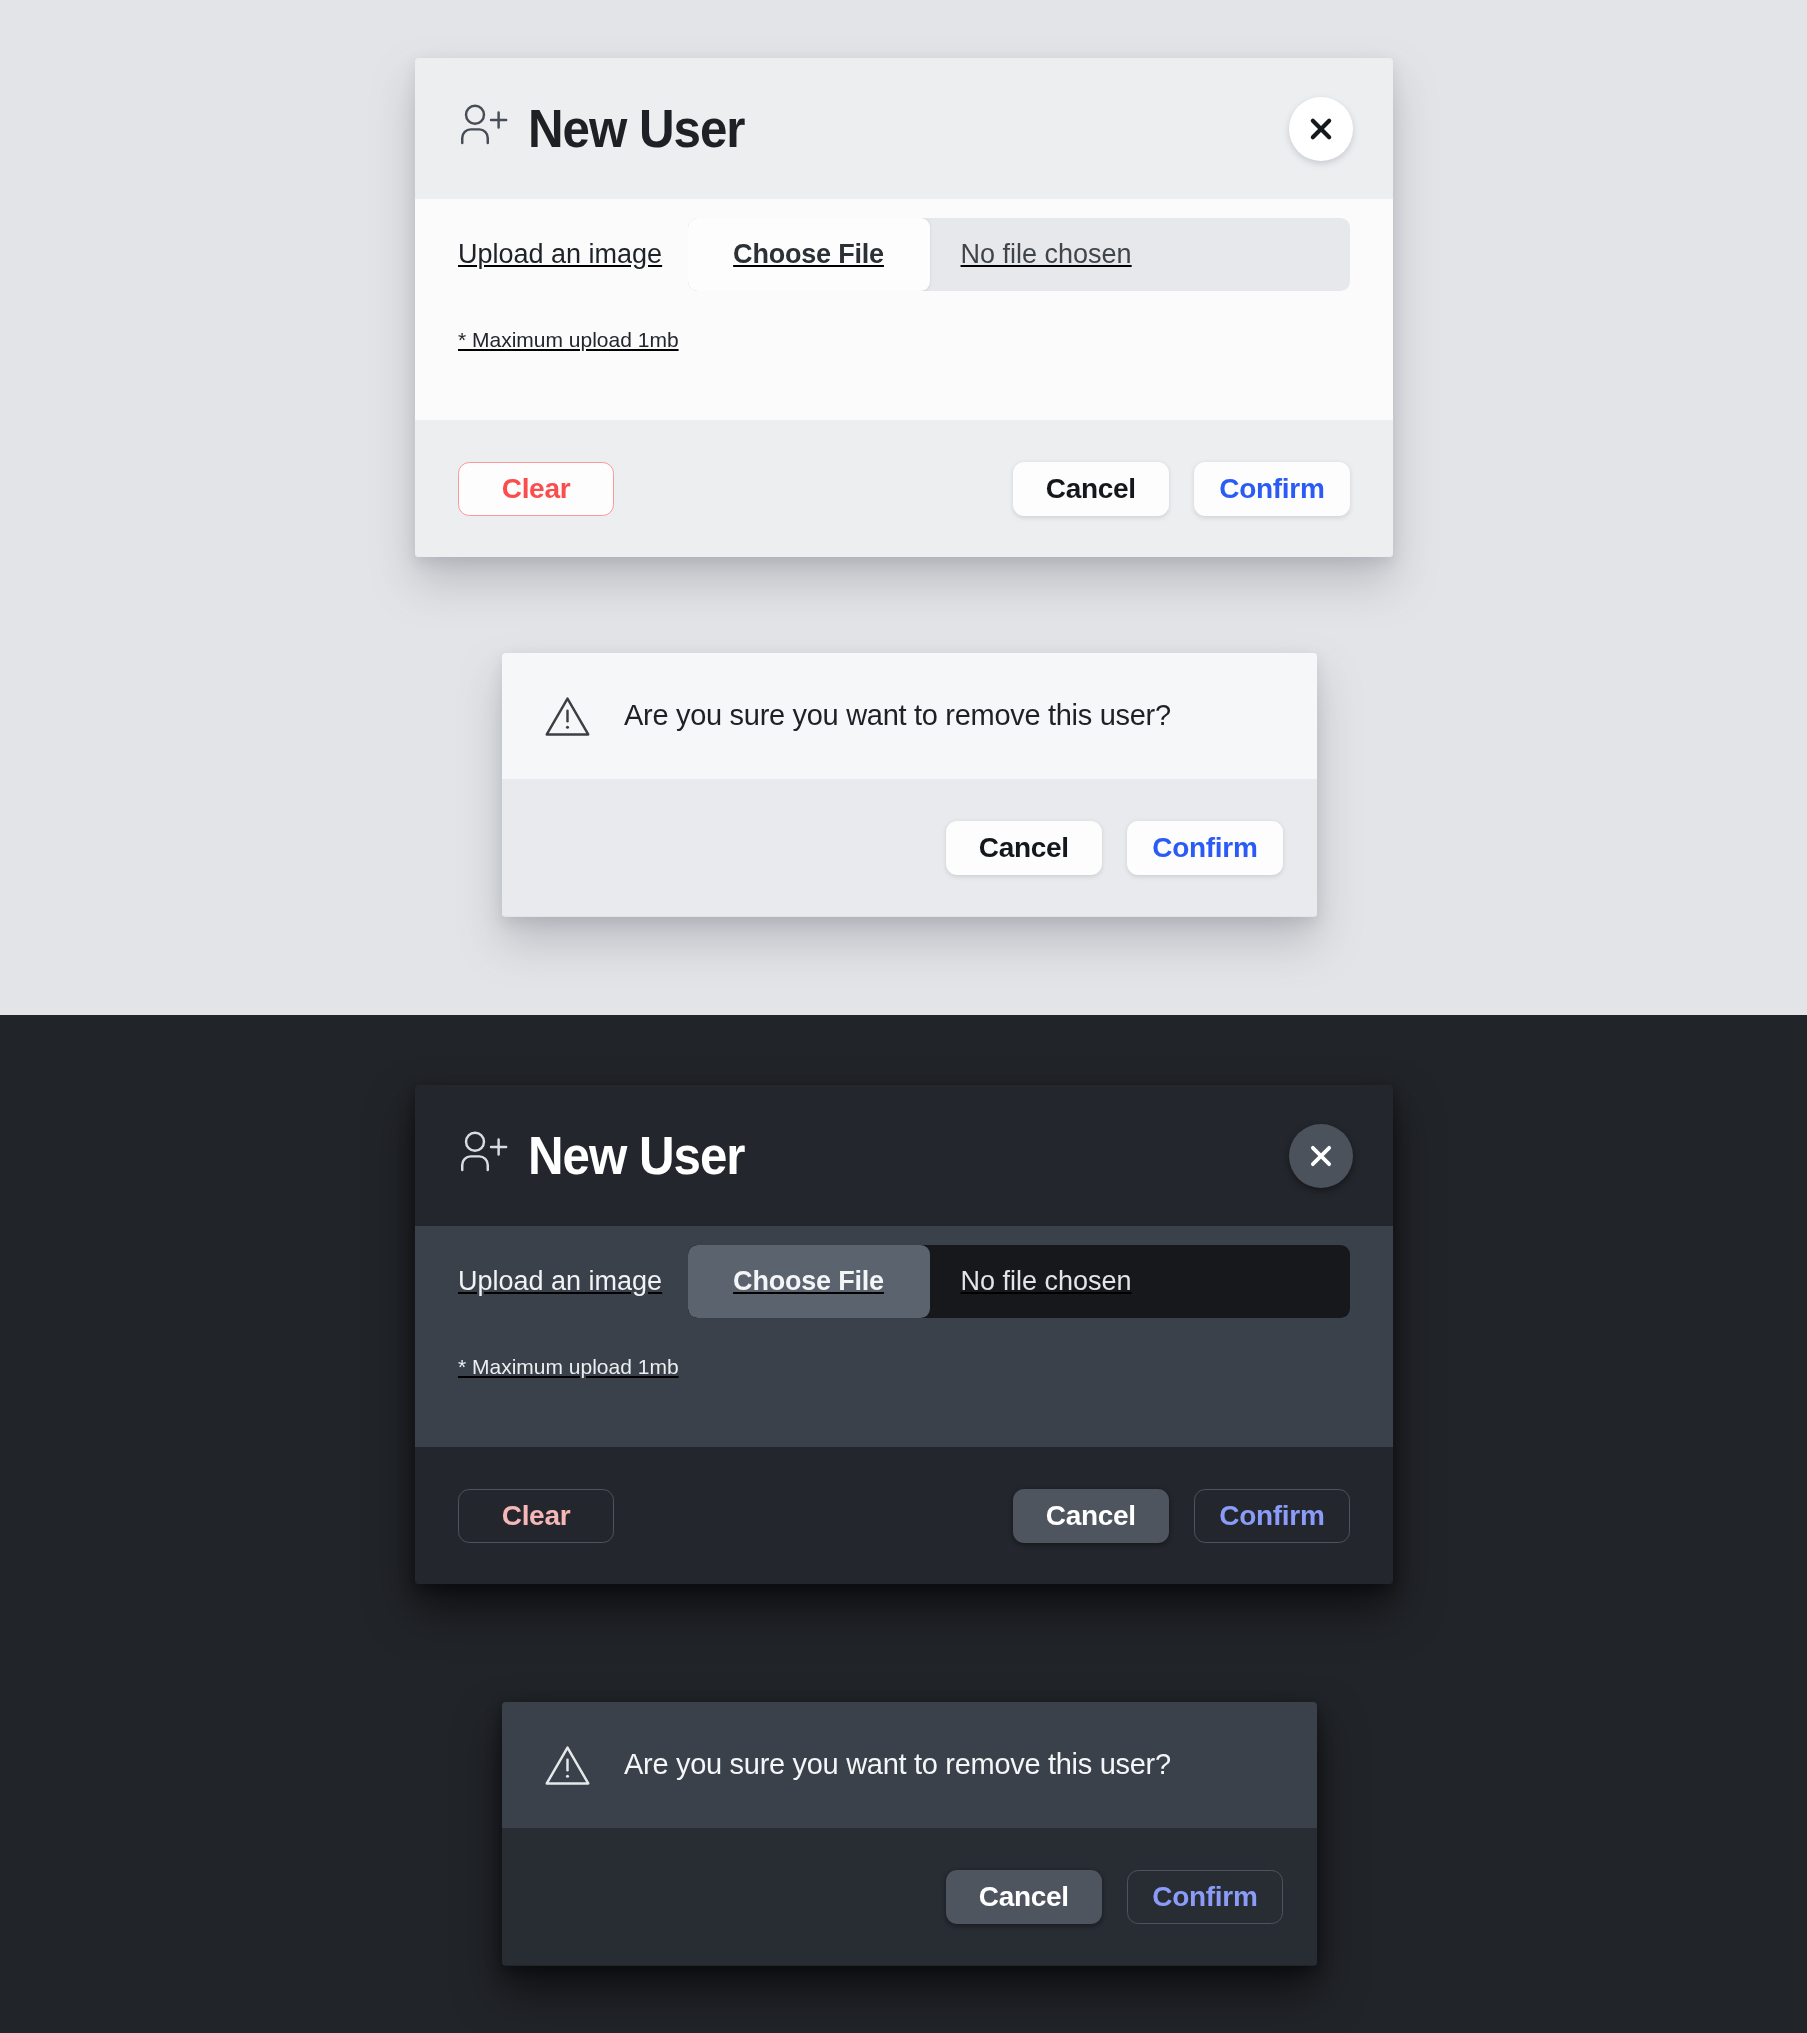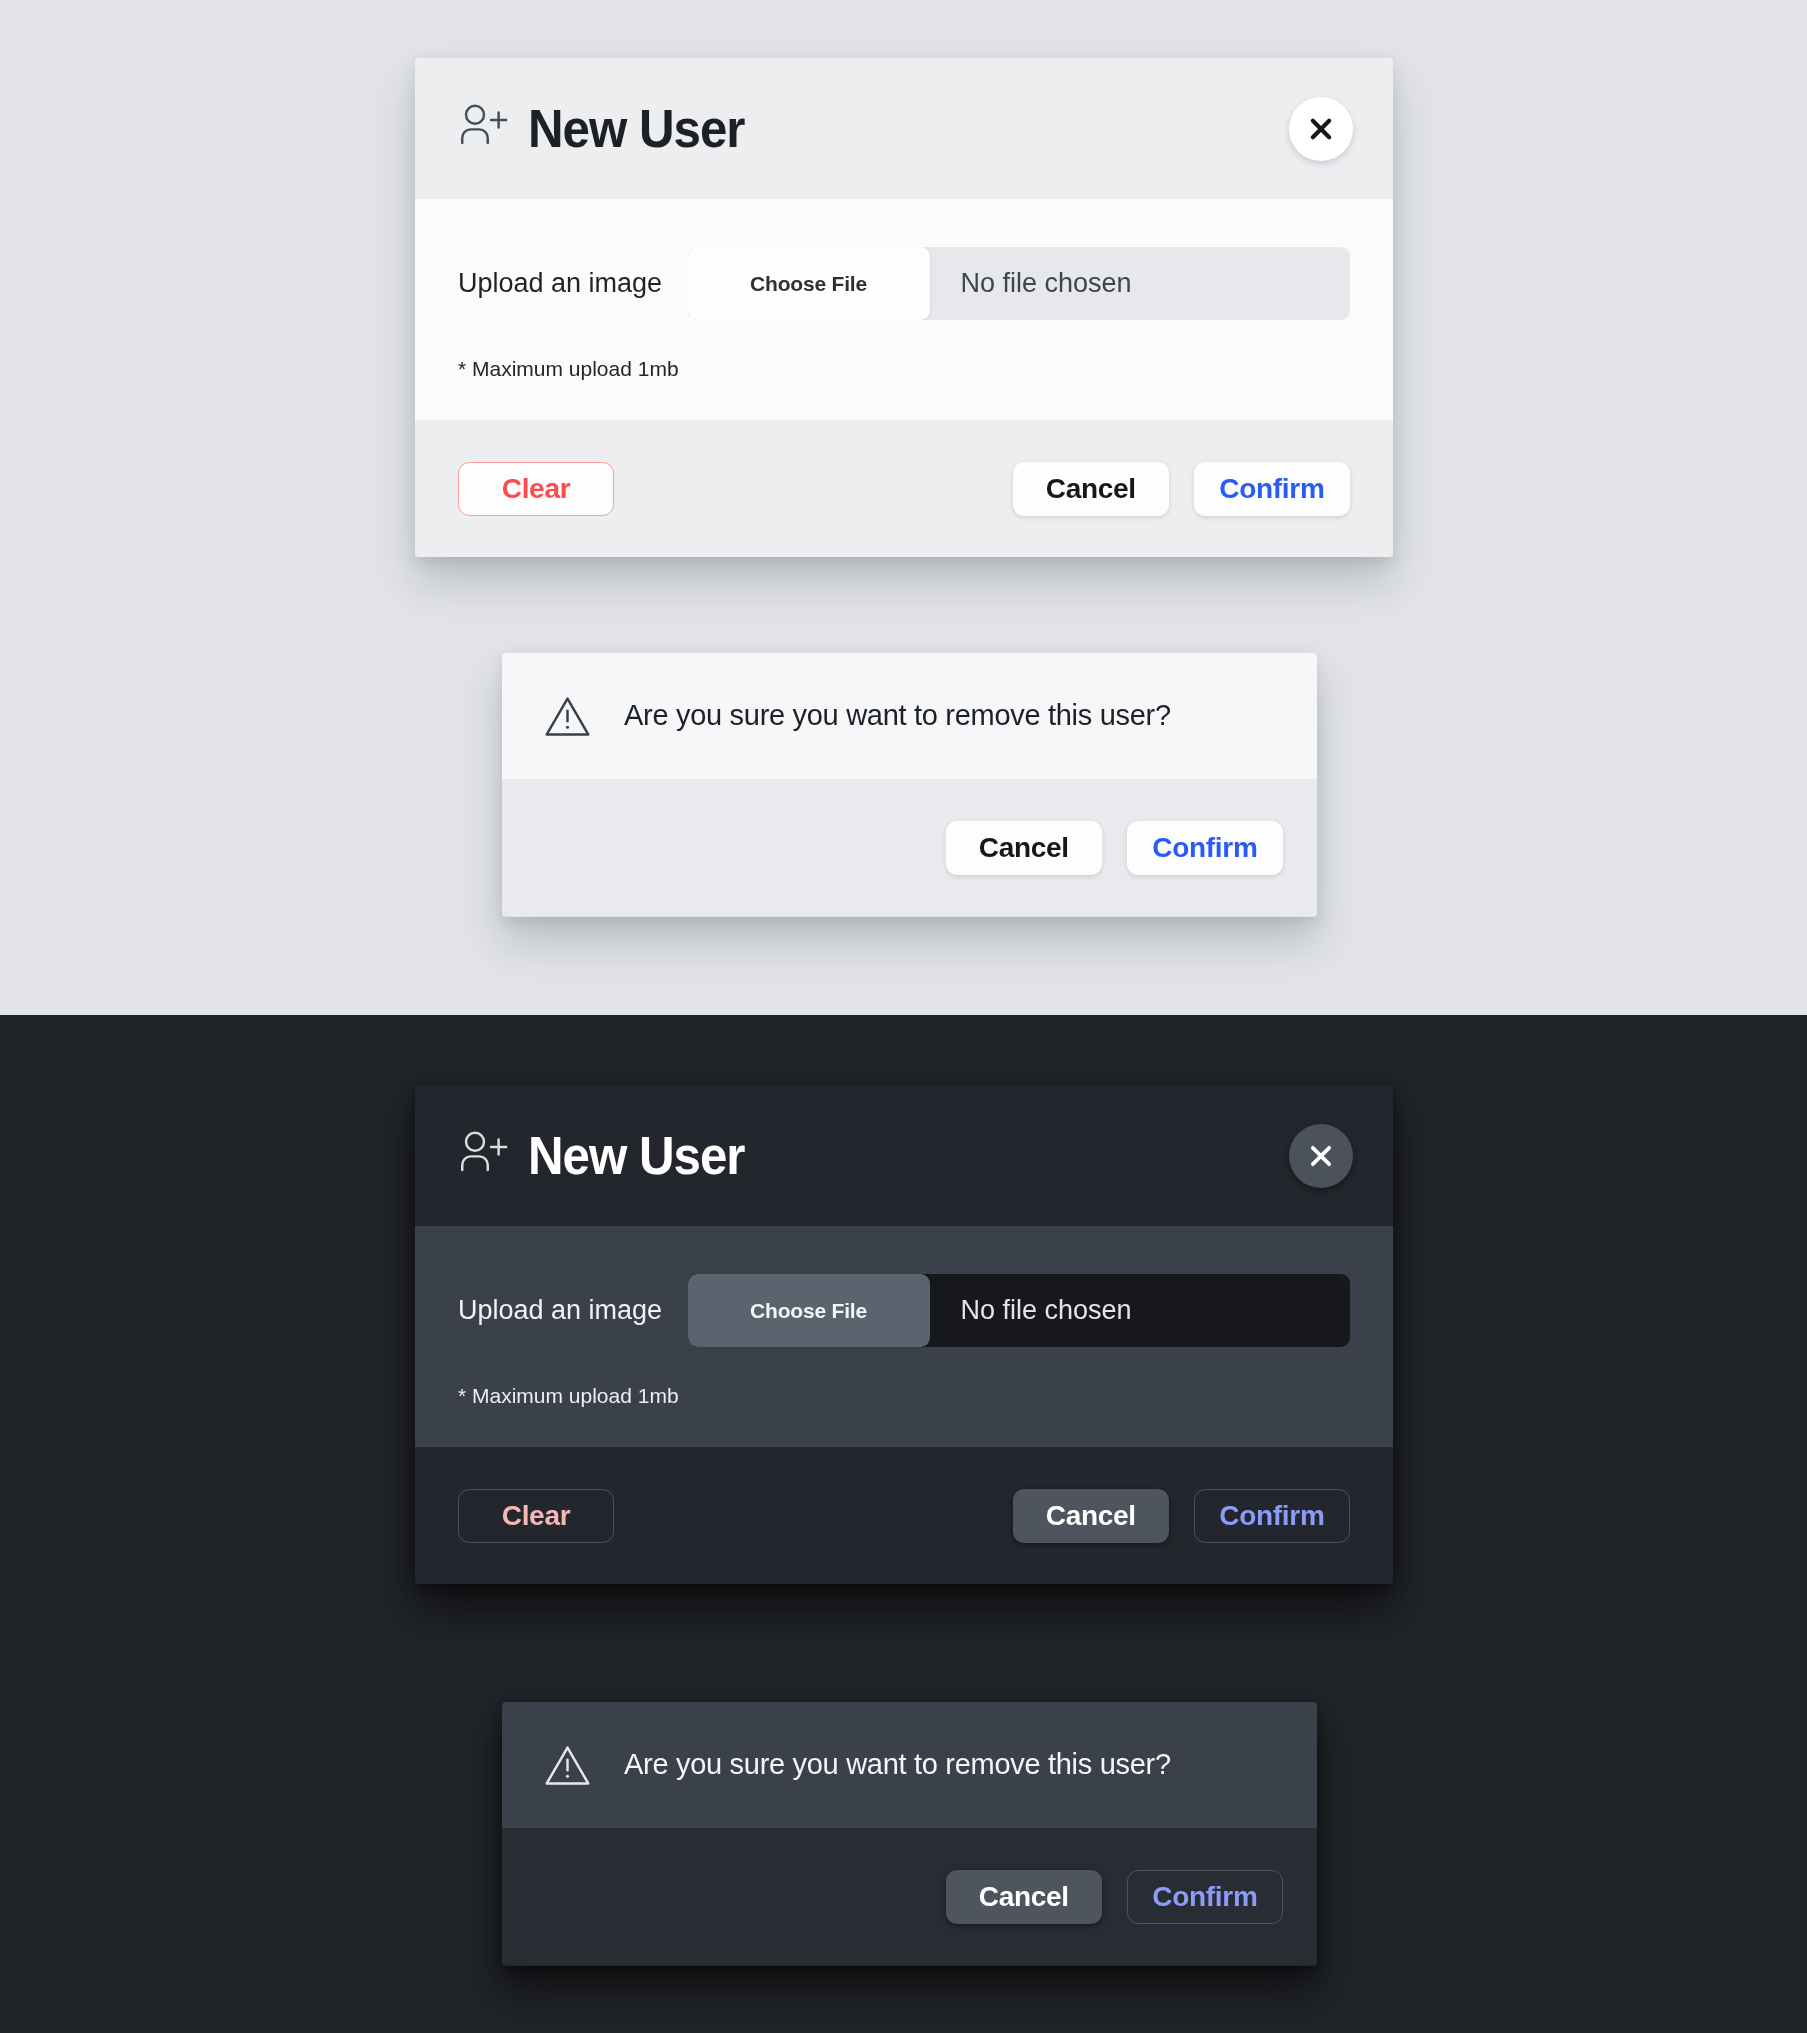--- a/index.html
+++ b/index.html
@@ -109,22 +109,23 @@
   .card-dark .close-button {
     background: #4b525c;
     box-shadow: 0 2.8px 7.5px rgba(0,0,0,0.42);
   }
   .close-icon { width: 28px; height: 28px; }
   .card-light .close-icon { color: #15181d; }
   .card-dark  .close-icon { color: #ffffff; }
 
   
   .card-body {
-    padding: 48px 43px 36px 43px;
+    padding: 19px 43px 36px 43px;
     height: 221px;
+    text-decoration: underline;
   }
   .card-light .card-body { background: #fbfbfc; }
   .card-dark  .card-body { background: #3b414a; }
 
   .upload-row {
     display: flex;
     align-items: center;
   }
 
   .upload-label {
@@ -148,21 +149,21 @@
   .card-dark  .file-field { background: #16181c; }
 
   .choose-file-button {
     display: flex;
     align-items: center;
     justify-content: center;
     width: 242px;
     flex: 0 0 auto;
     border-radius: 9.4px;
     border: none;
-    font-size: 21px;
+    font-size: 27px;
     font-weight: 700;
     letter-spacing: -0.2px;
     cursor: pointer;
     padding: 0;
   }
   .card-light .choose-file-button {
     background: #fdfdfd;
     color: #2c3137;
     box-shadow: 0 0.9px 2.8px rgba(120,126,136,0.22);
   }

